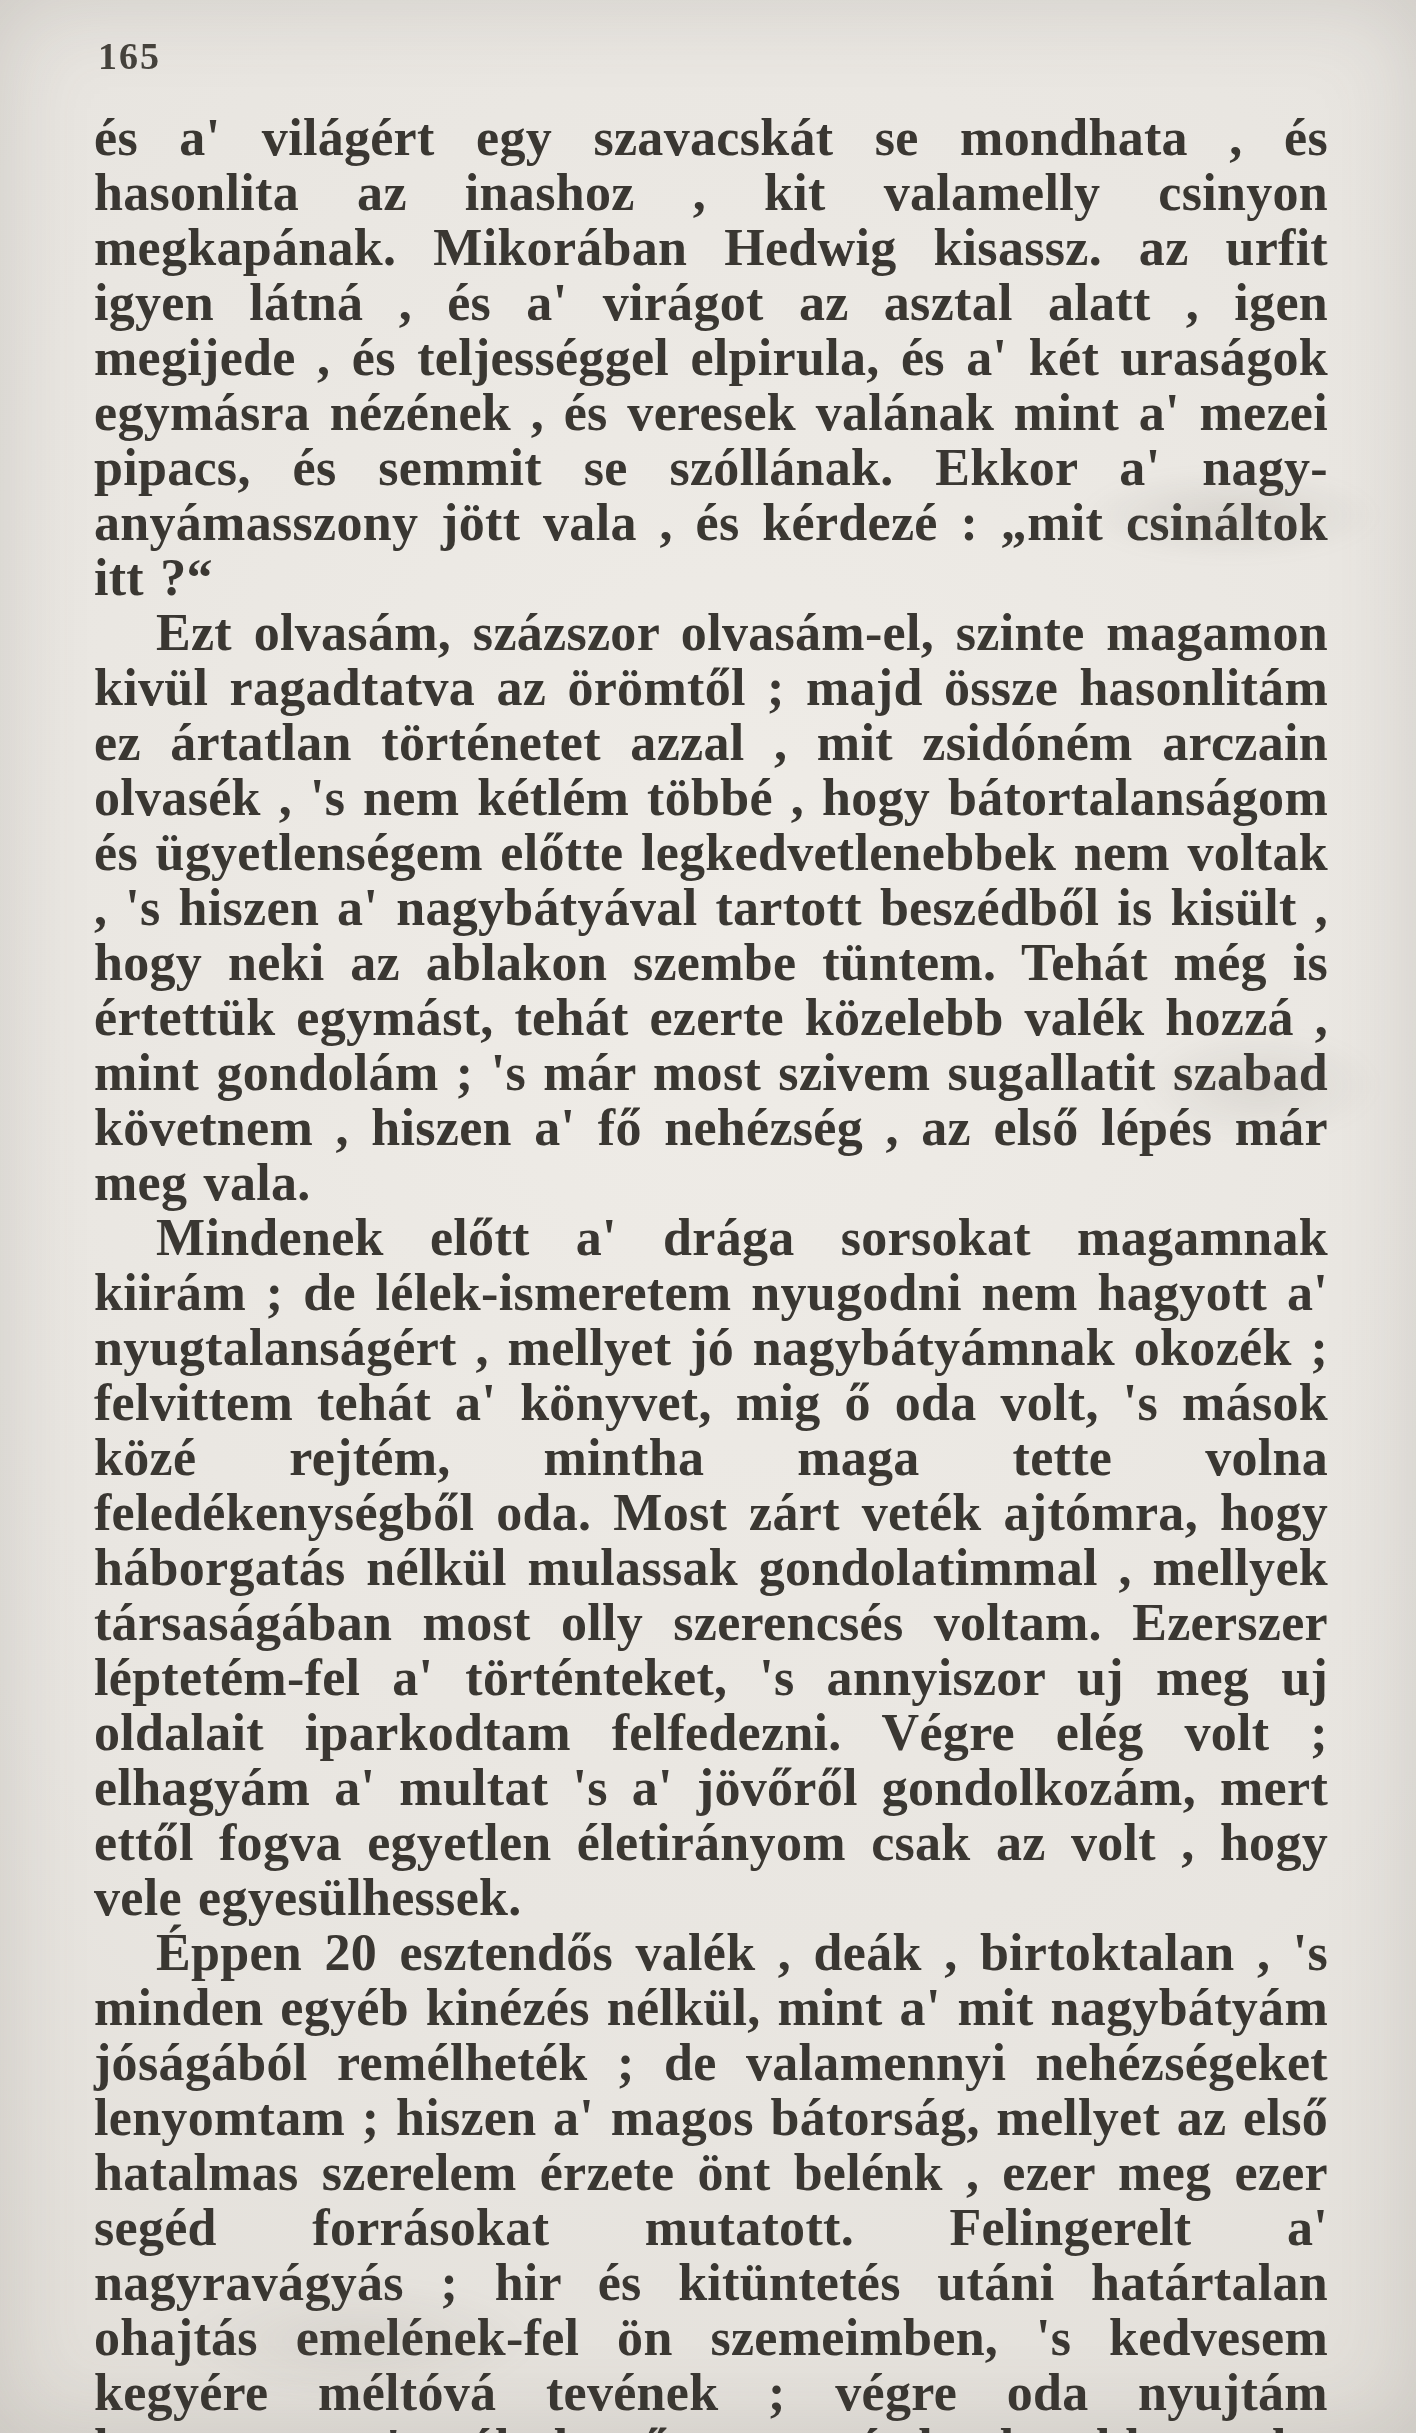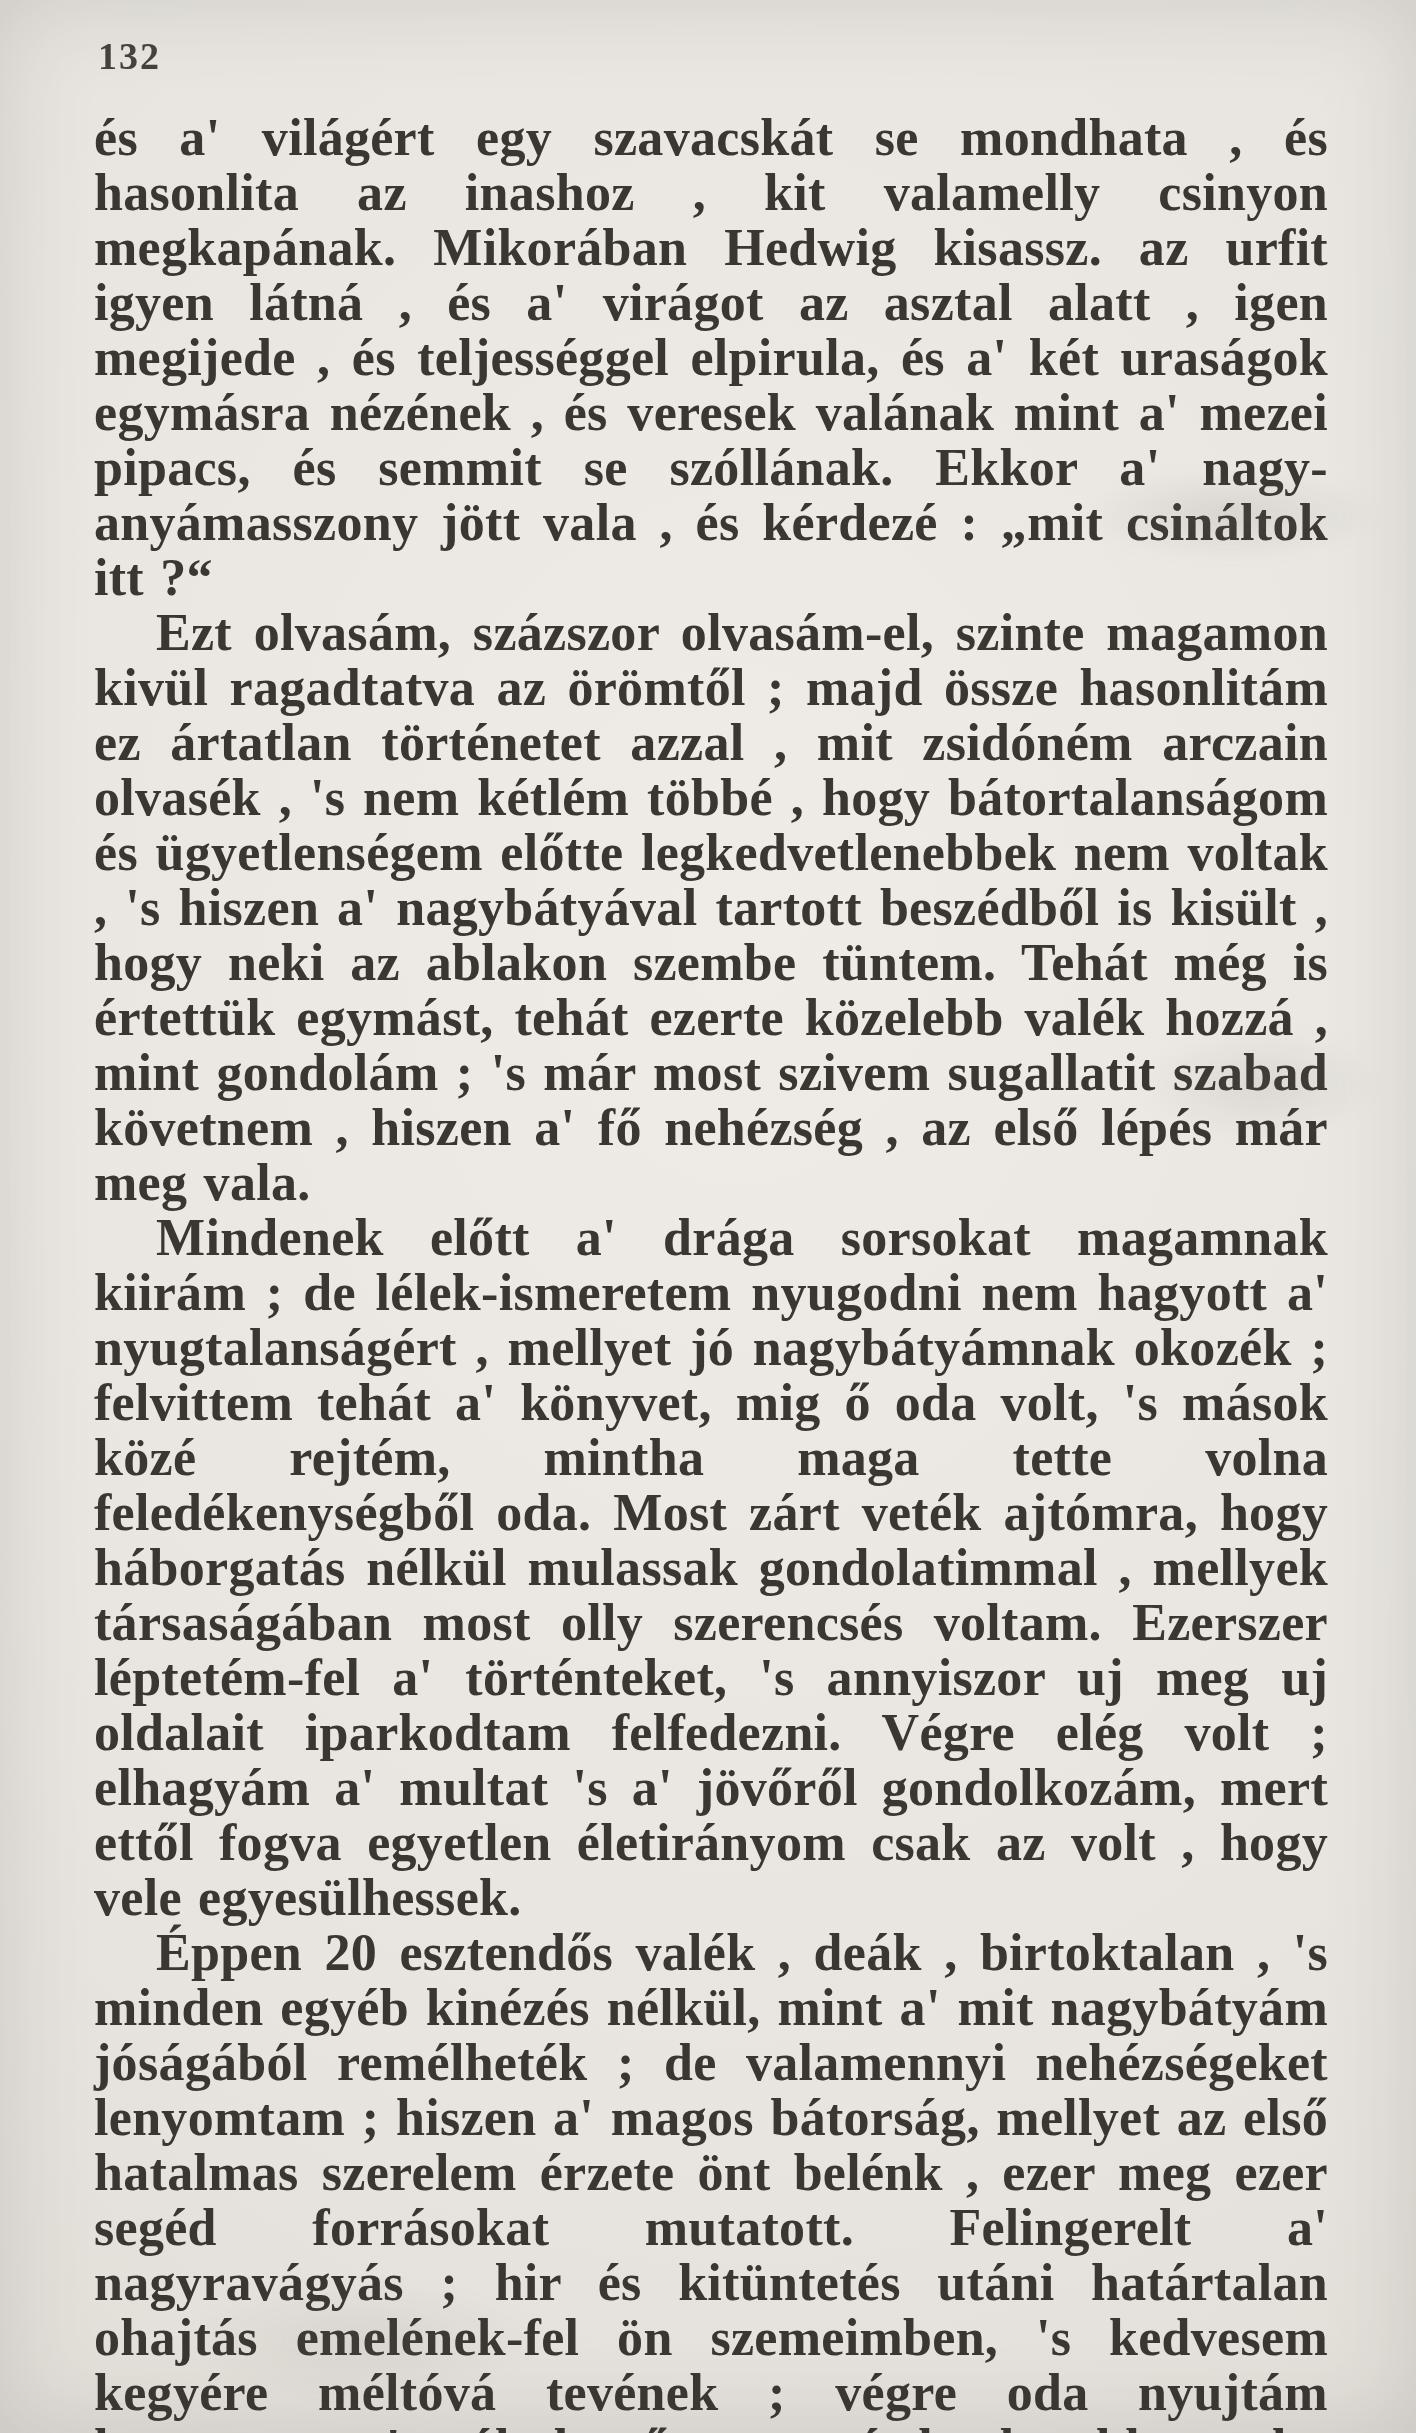--- a/index.html
+++ b/index.html
@@ -64,21 +64,21 @@
   }
 </style>
 </head>
 <body>
 
 <div class="page">
   <div class="smudge smudge-1"></div>
   <div class="smudge smudge-2"></div>
   <div class="smudge smudge-3"></div>
 
-  <div class="page-number">132</div>
+  <div class="page-number">165</div>
 
   <div class="text-block">
       <p class="para">és a' világért egy szavacskát se mondhata , és hasonlita az inashoz , kit valamelly csinyon megkapának.  Mikorában Hedwig kisassz. az urfit igyen látná , és a' virágot az asztal alatt , igen megijede , és teljességgel elpirula, és a' két uraságok egymásra nézének , és veresek valának mint a' mezei pipacs, és semmit se szóllának.  Ekkor a' nagy-anyámasszony jött vala , és kérdezé :  „mit csináltok itt ?“</p>
       <p class="para indent">Ezt olvasám, százszor olvasám-el, szinte magamon kivül ragadtatva az örömtől ;  majd össze hasonlitám ez ártatlan történetet azzal , mit zsidóném arczain olvasék , 's nem kétlém többé , hogy bátortalanságom és ügyetlenségem előtte legkedvetlenebbek nem voltak ,  's hiszen a' nagybátyával tartott beszédből is kisült ,  hogy neki az ablakon szembe tüntem.  Tehát még is értettük egymást, tehát ezerte közelebb valék hozzá ,  mint gondolám ;  's már most szivem sugallatit szabad követnem ,  hiszen a' fő nehézség ,  az első lépés már meg vala.</p>
       <p class="para indent">Mindenek előtt a' drága sorsokat magamnak kiirám ; de lélek-ismeretem nyugodni nem hagyott a' nyugtalanságért , mellyet jó nagybátyámnak okozék ;  felvittem tehát a' könyvet,  mig ő oda volt, 's mások közé rejtém,  mintha maga tette volna feledékenységből oda.  Most zárt veték ajtómra, hogy háborgatás nélkül mulassak gondolatimmal ,  mellyek társaságában most olly szerencsés voltam.  Ezerszer léptetém-fel a' történteket,  's annyiszor uj meg uj oldalait iparkodtam felfedezni.   Végre elég volt ;  elhagyám a' multat 's a' jövőről gondolkozám,  mert ettől fogva egyetlen életirányom csak az volt ,  hogy vele egyesülhessek.</p>
       <p class="para indent">Éppen 20 esztendős valék ,  deák ,  birtoktalan ,  's minden egyéb kinézés nélkül,  mint a' mit nagybátyám jóságából remélheték ;  de valamennyi nehézségeket lenyomtam ; hiszen a' magos bátorság,  mellyet az első hatalmas szerelem érzete önt belénk ,  ezer meg ezer segéd forrásokat mutatott.  Felingerelt a' nagyravágyás ;  hir és kitüntetés utáni határtalan ohajtás emelének-fel ön szemeimben, 's kedvesem kegyére méltóvá tevének ;  végre oda nyujtám kezemet ,  's általa őt egy érdemlettebb sorba helyezém.  De ekkor ismét előmbe ötlék ,  mi messze legyek még ama fényes czéltól ; 's ekkor kivántam ,  hogy bár ő igen szegény ,  elhagyott , familiátlan volna, ugy hogy egybeköttetésünk minden esetben részéről is kivánatos lenne ;  a' portás becsmérlő tekin-</p>
     </div>
 </div>
 
 </body></html>

